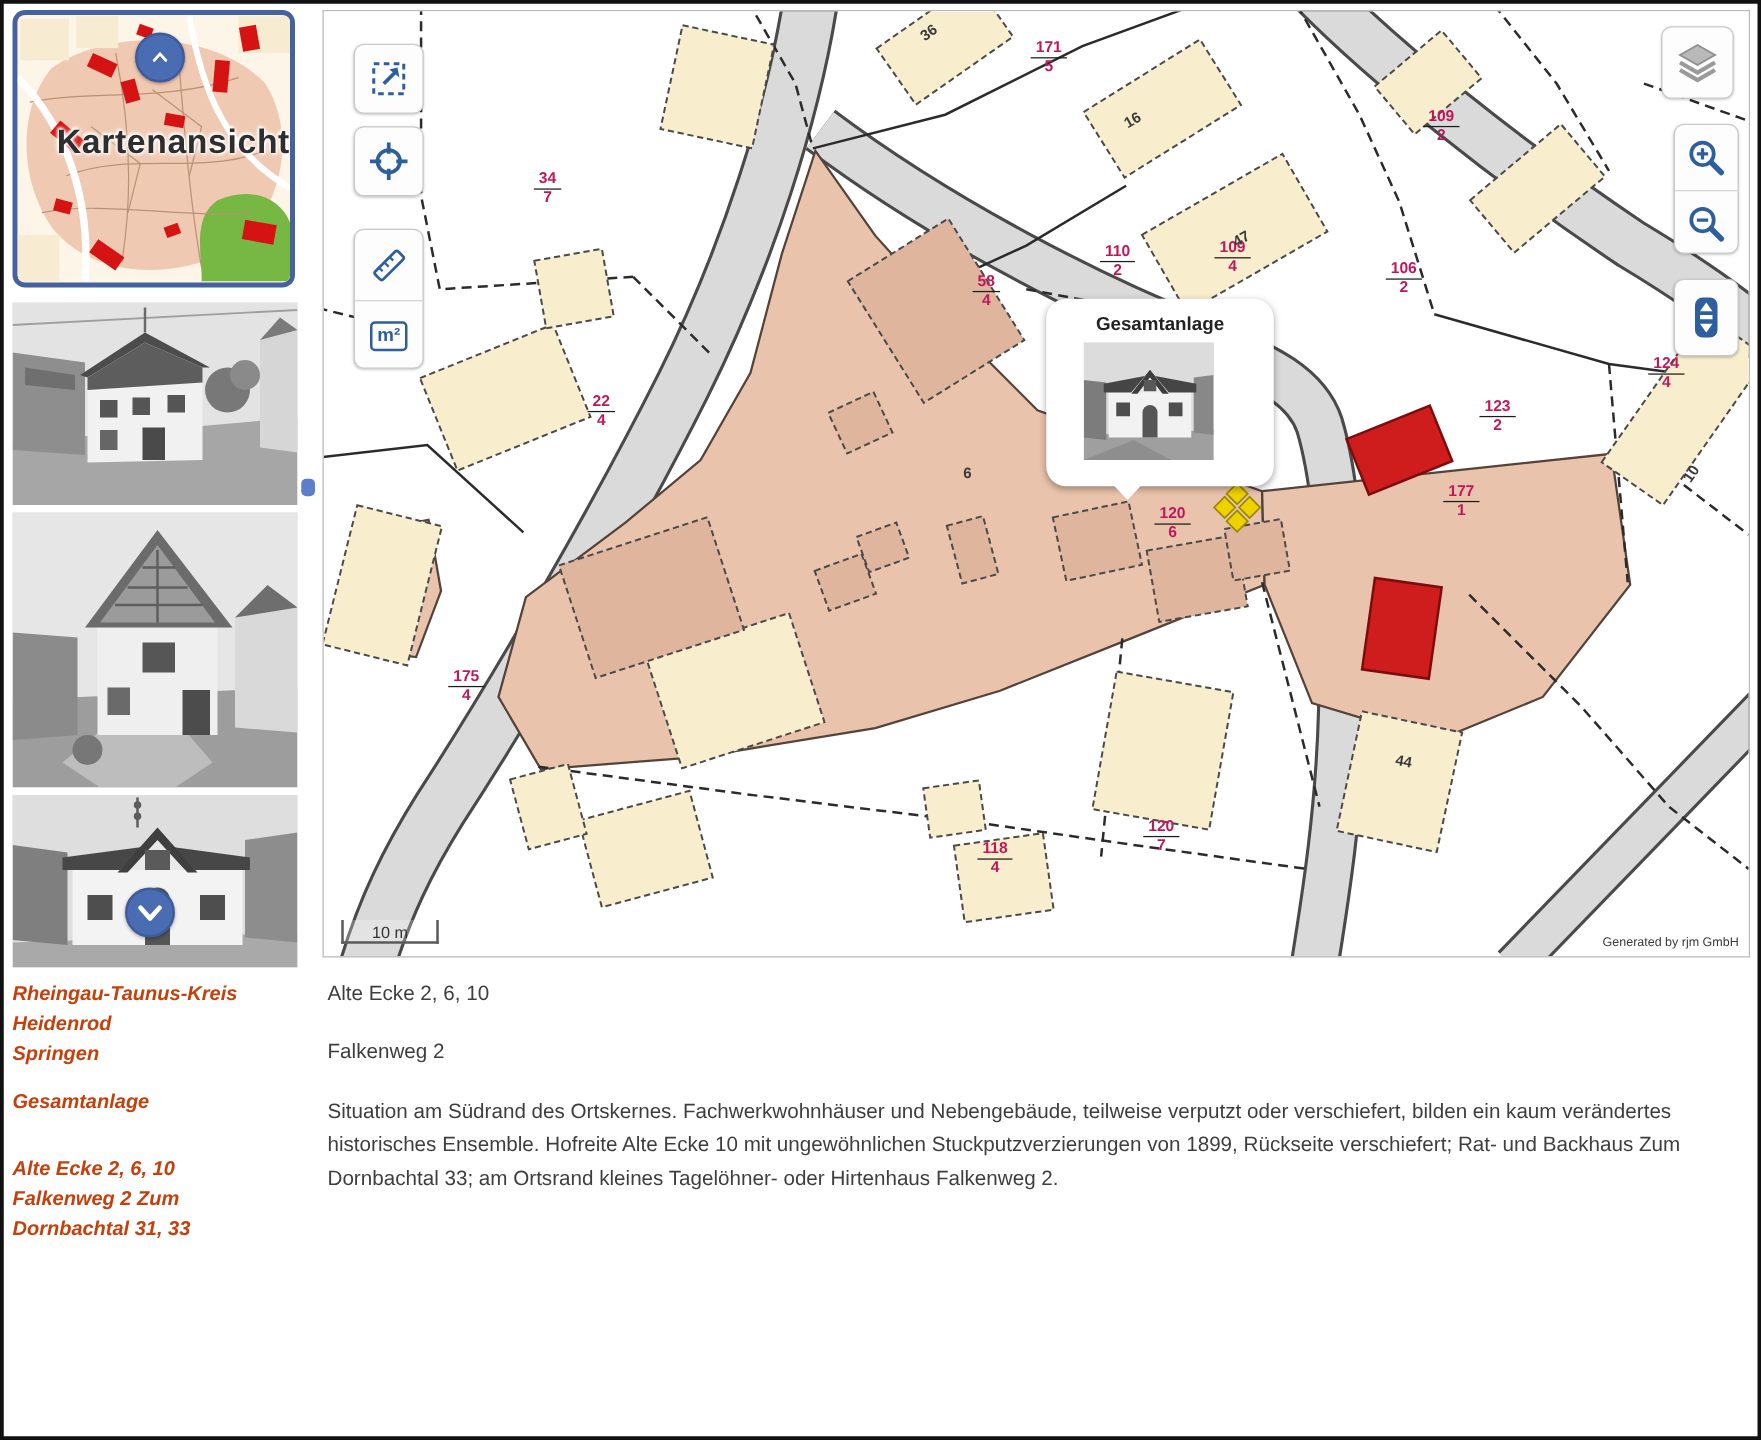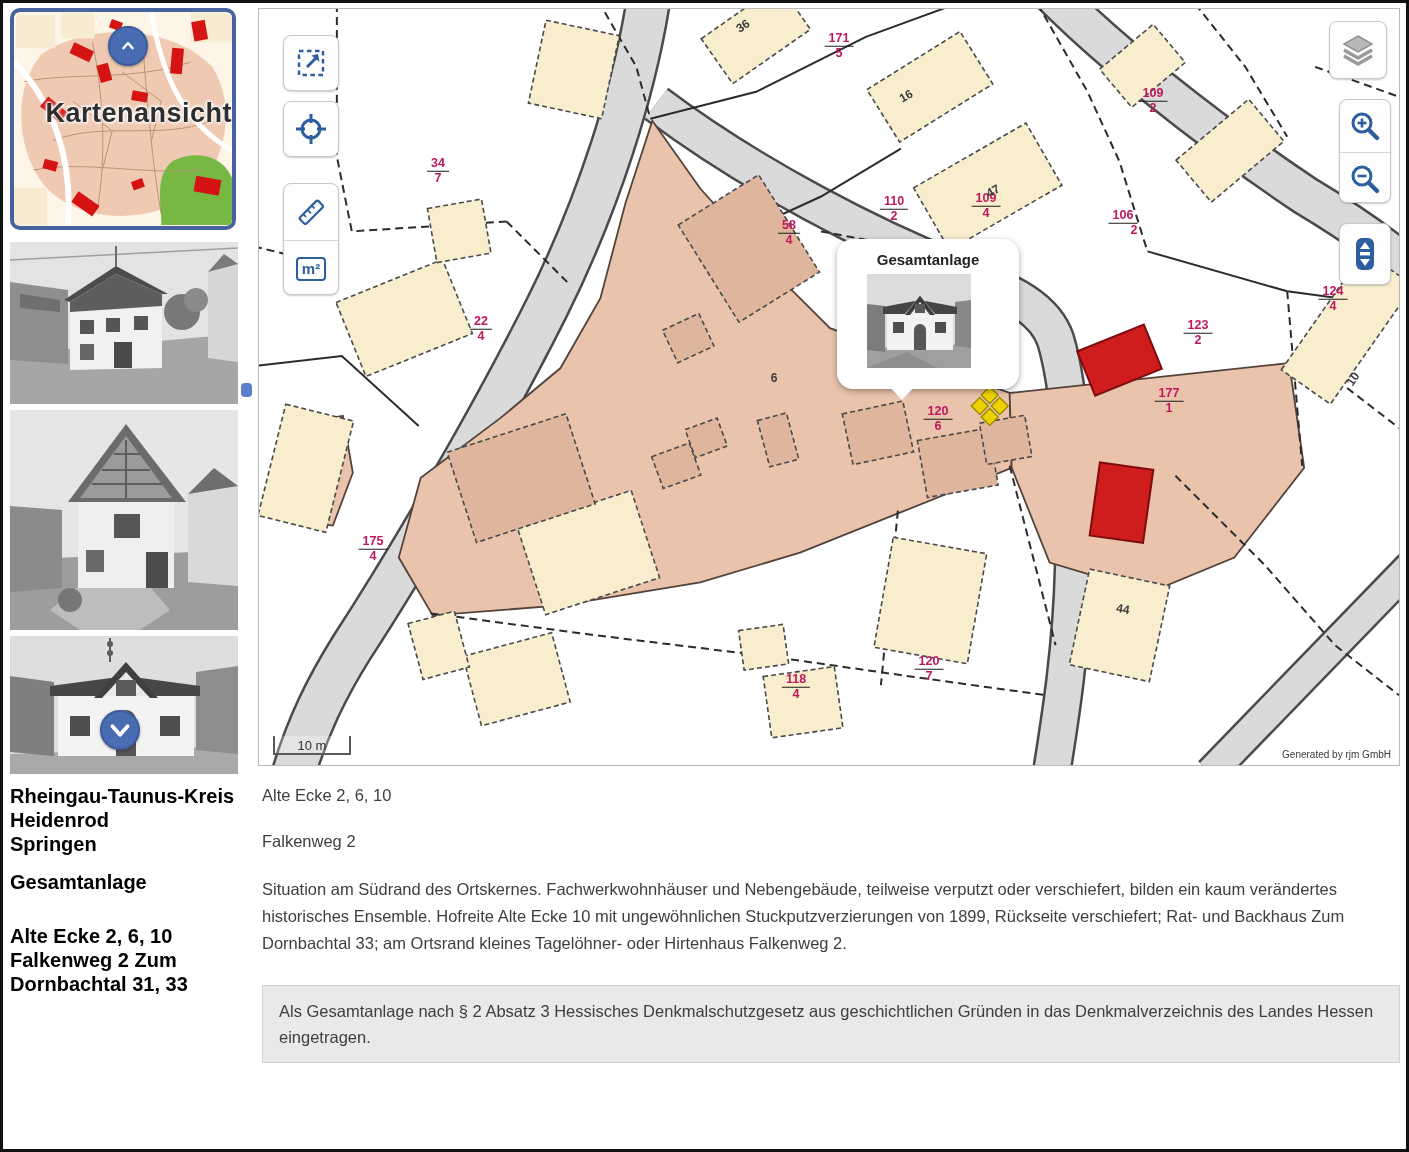--- a/index.html
+++ b/index.html
@@ -51,21 +51,21 @@
   .popup-title{margin-top:12px;text-align:center;font-size:15px;font-weight:bold;color:#222;}
   .popup-photo{width:104px;height:94px;margin:6px 0 0 30px;background:#d8d8d8;overflow:hidden;}
   .popup-photo svg{display:block;width:100%;height:100%;}
   .popup-tail{position:absolute;left:50px;bottom:-26px;width:0;height:0;border:15px solid transparent;border-top:16px solid #fff;}
 
   .scalebar{position:absolute;left:14px;bottom:10px;width:74px;height:17px;border:2px solid #5a5a5a;border-top:none;
     display:flex;align-items:flex-end;justify-content:center;font-size:13px;color:#333;background:rgba(255,255,255,.25);}
   .attribution{position:absolute;right:8px;bottom:5px;font-size:10px;color:#3a3a3a;}
 
   
-  .col-left{position:absolute;left:7px;top:781px;width:248px;font-size:20px;font-weight:bold;color:#000000;line-height:24px;}
+  .col-left{position:absolute;left:7px;top:781px;width:248px;font-size:16px;font-weight:bold;color:#c2410c;line-height:24px;font-style:italic;}
   .col-left .gap16{height:14px;} .col-left .gap30{height:30px;}
   .col-right{position:absolute;left:259px;top:781px;width:1138px;color:#3e3e3e;font-size:16.5px;}
   .addr{line-height:22px;margin-bottom:24px;}
   .descr{line-height:27px;margin-top:16px;}
   .legal-box{margin-top:28px;background:#e9e9e9;border:1px solid #d2d2d2;padding:12px 16px;line-height:26px;color:#3e3e3e;}
 </style>
 </head>
 <body>
 
 <div class="frame">
@@ -346,21 +346,21 @@
           <span class="den">2</span>
         </div>
         <div class="fraction" style="left: 727px; top: 197px;">
           <span class="num">109</span>
           <span class="den">4</span>
         </div>
         <div class="fraction" style="left: 894px; top: 92px;">
           <span class="num">109</span>
           <span class="den">2</span>
         </div>
-        <div class="fraction" style="left: 864px; top: 214px; text-align: right;">
+        <div class="fraction" style="left: 864px; top: 214px;">
           <span class="num">106</span>
           <span class="den">2</span>
         </div>
         <div class="fraction" style="left: 1074px; top: 290px;">
           <span class="num">124</span>
           <span class="den">4</span>
         </div>
         <div class="fraction" style="left: 939px; top: 324px;">
           <span class="num">123</span>
           <span class="den">2</span>
@@ -370,21 +370,21 @@
           <span class="den">1</span>
         </div>
         <div class="fraction" style="left: 679px; top: 410px;">
           <span class="num">120</span>
           <span class="den">6</span>
         </div>
         <div class="fraction" style="left: 530px; top: 224px;">
           <span class="num">58</span>
           <span class="den">4</span>
         </div>
-        <div class="fraction" style="left: 179px; top: 162px;">
+        <div class="fraction" style="left: 179px; top: 142px;">
           <span class="num">34</span>
           <span class="den">7</span>
         </div>
         <div class="fraction" style="left: 222px; top: 320px;">
           <span class="num">22</span>
           <span class="den">4</span>
         </div>
         <div class="fraction" style="left: 114px; top: 540px;">
           <span class="num">175</span>
           <span class="den">4</span>
@@ -509,15 +509,14 @@
     <div class="gap30"></div>
     <div>Alte Ecke 2, 6, 10</div>
     <div>Falkenweg 2  Zum</div>
     <div>Dornbachtal 31, 33</div>
   </section>
 
   <section class="col-right">
     <div class="addr">Alte Ecke 2, 6, 10</div>
     <div class="addr">Falkenweg 2</div>
     <div class="descr">Situation am Südrand des Ortskernes. Fachwerkwohnhäuser und Nebengebäude, teilweise verputzt oder verschiefert, bilden ein kaum verändertes historisches Ensemble. Hofreite Alte Ecke 10 mit ungewöhnlichen Stuckputzverzierungen von 1899, Rückseite verschiefert; Rat- und Backhaus Zum Dornbachtal 33; am Ortsrand kleines Tagelöhner- oder Hirtenhaus Falkenweg 2.</div>
-    <div class="legal-box">Als Gesamtanlage nach § 2 Absatz 3 Hessisches Denkmalschutzgesetz aus geschichtlichen Gründen in das Denkmalverzeichnis des Landes Hessen eingetragen.</div>
   </section>
 </div>
 
 </body></html>

